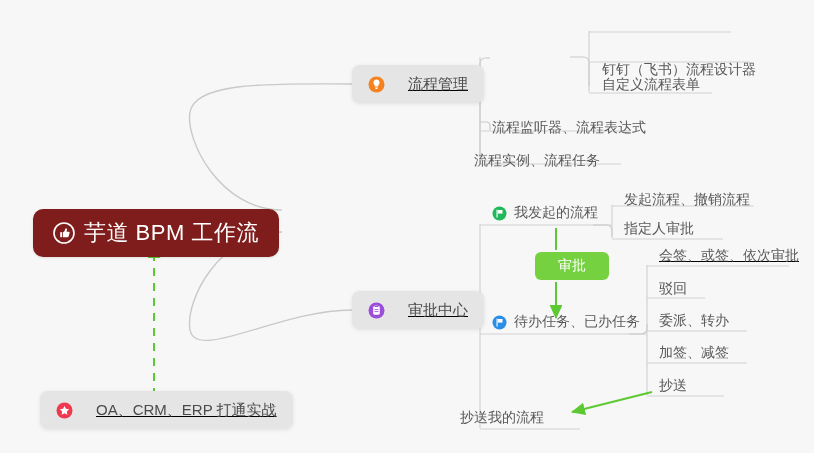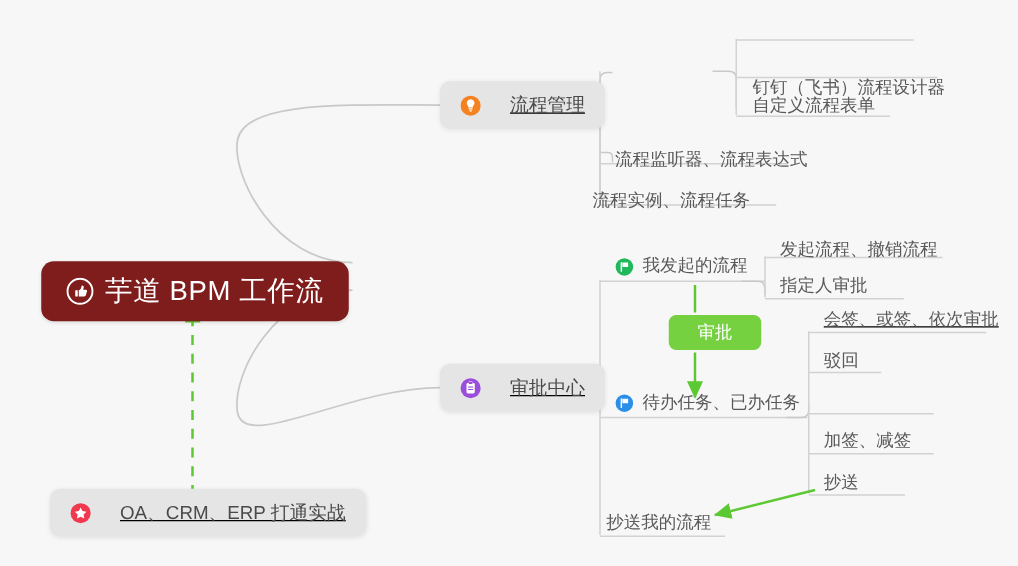--- a/index.html
+++ b/index.html
@@ -239,40 +239,43 @@
     <span class="icon">
       <svg width="15" height="15" viewBox="0 0 15 15">
         <circle cx="7.5" cy="7.5" r="7" fill="#2b8fe8"></circle>
         <rect x="4.5" y="3.6" width="1.15" height="7.8" rx="0.5" fill="#ffffff"></rect>
         <path d="M5.9 4.0 h4.6 v3.6 h-4.6 z" fill="#ffffff"></path>
       </svg>
     </span>
     <span class="plain-label">待办任务、已办任务</span>
   </div>
 
-  <div class="plain-node" style="left:483px; top:405px;justify-content:center;">
+  <div class="plain-node" style="left:458px; top:405px;justify-content:center;">
     <span class="plain-label">抄送我的流程</span>
   </div>
 
   <div class="plain-node" style="left:622px; top:183px;align-items:flex-end;">
     <span class="plain-label">发起流程、撤销流程</span>
   </div>
 
   <div class="plain-node" style="left:622px; top:216px;text-align:right;">
     <span class="plain-label">指定人审批</span>
   </div>
 
   <div class="plain-node" style="left:657px; top:243px;text-decoration:underline;">
     <span class="plain-label">会签、或签、依次审批</span>
   </div>
 
   <div class="plain-node" style="left:657px; top:276px;">
     <span class="plain-label">驳回</span>
   </div>
 
+  <div class="plain-node" style="left:657px; top:308px;">
+    <span class="plain-label">委派、转办</span>
+  </div>
 
   <div class="plain-node" style="left:657px; top:340px;">
     <span class="plain-label">加签、减签</span>
   </div>
 
   <div class="plain-node" style="left:657px; top:373px;">
     <span class="plain-label">抄送</span>
   </div>
 
   <div class="tag-node" style="left:535px; top:252px;">

